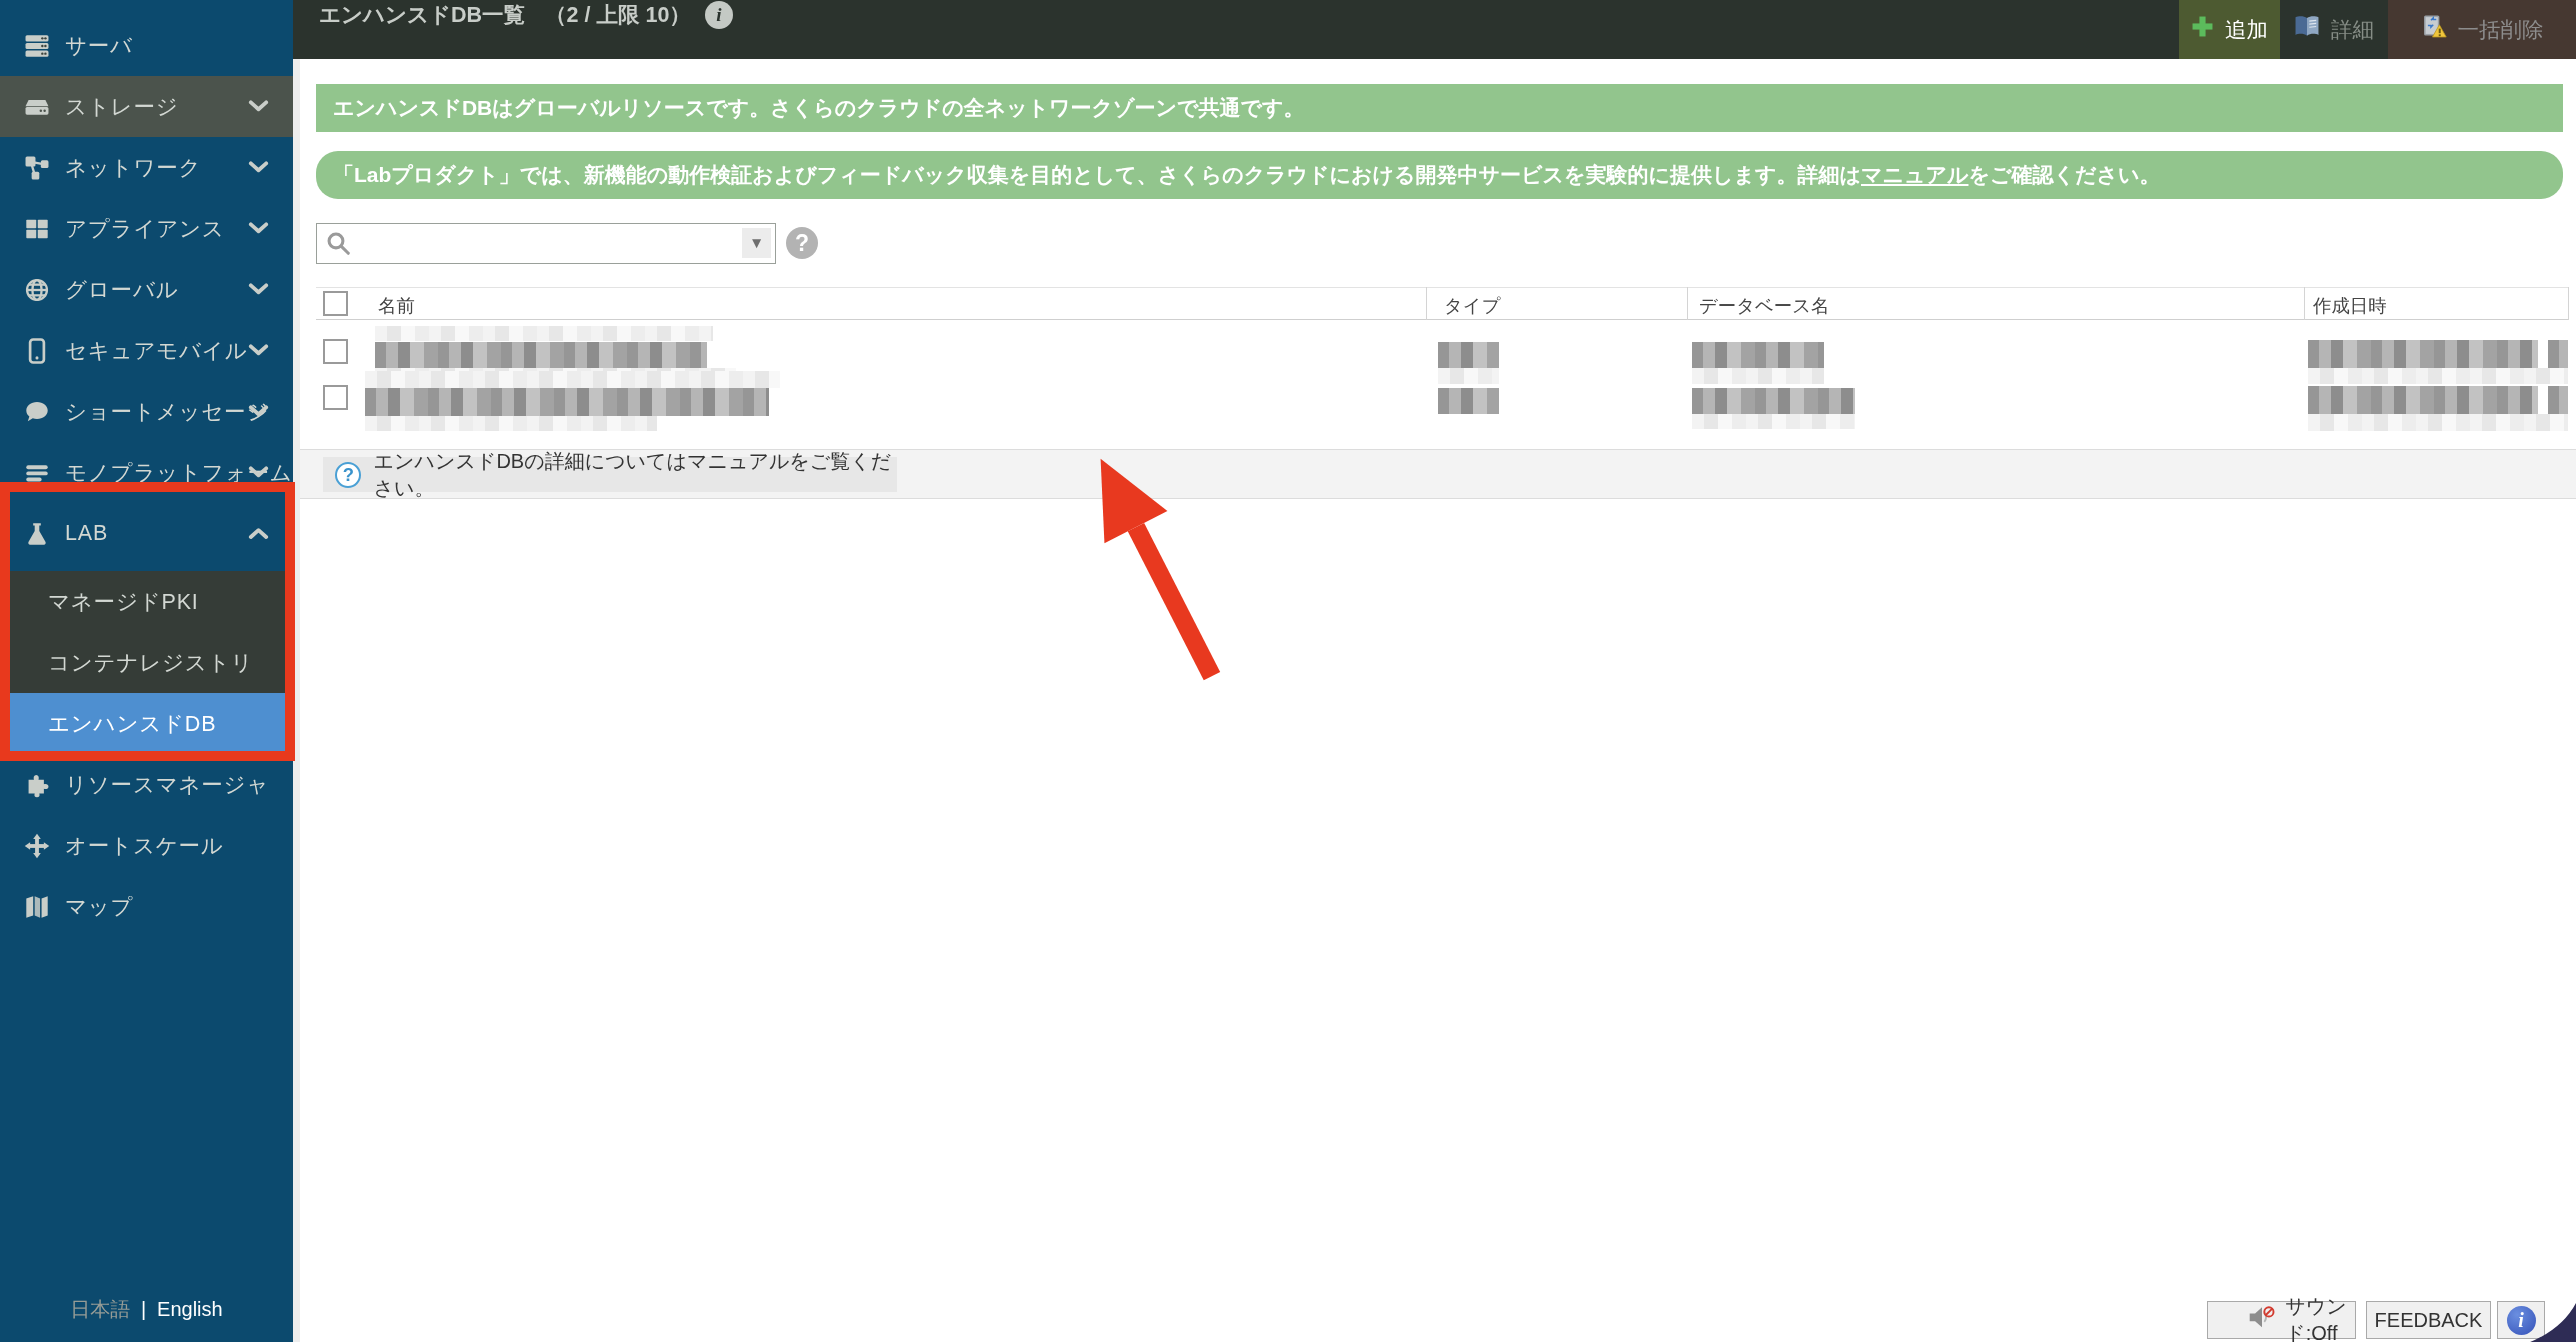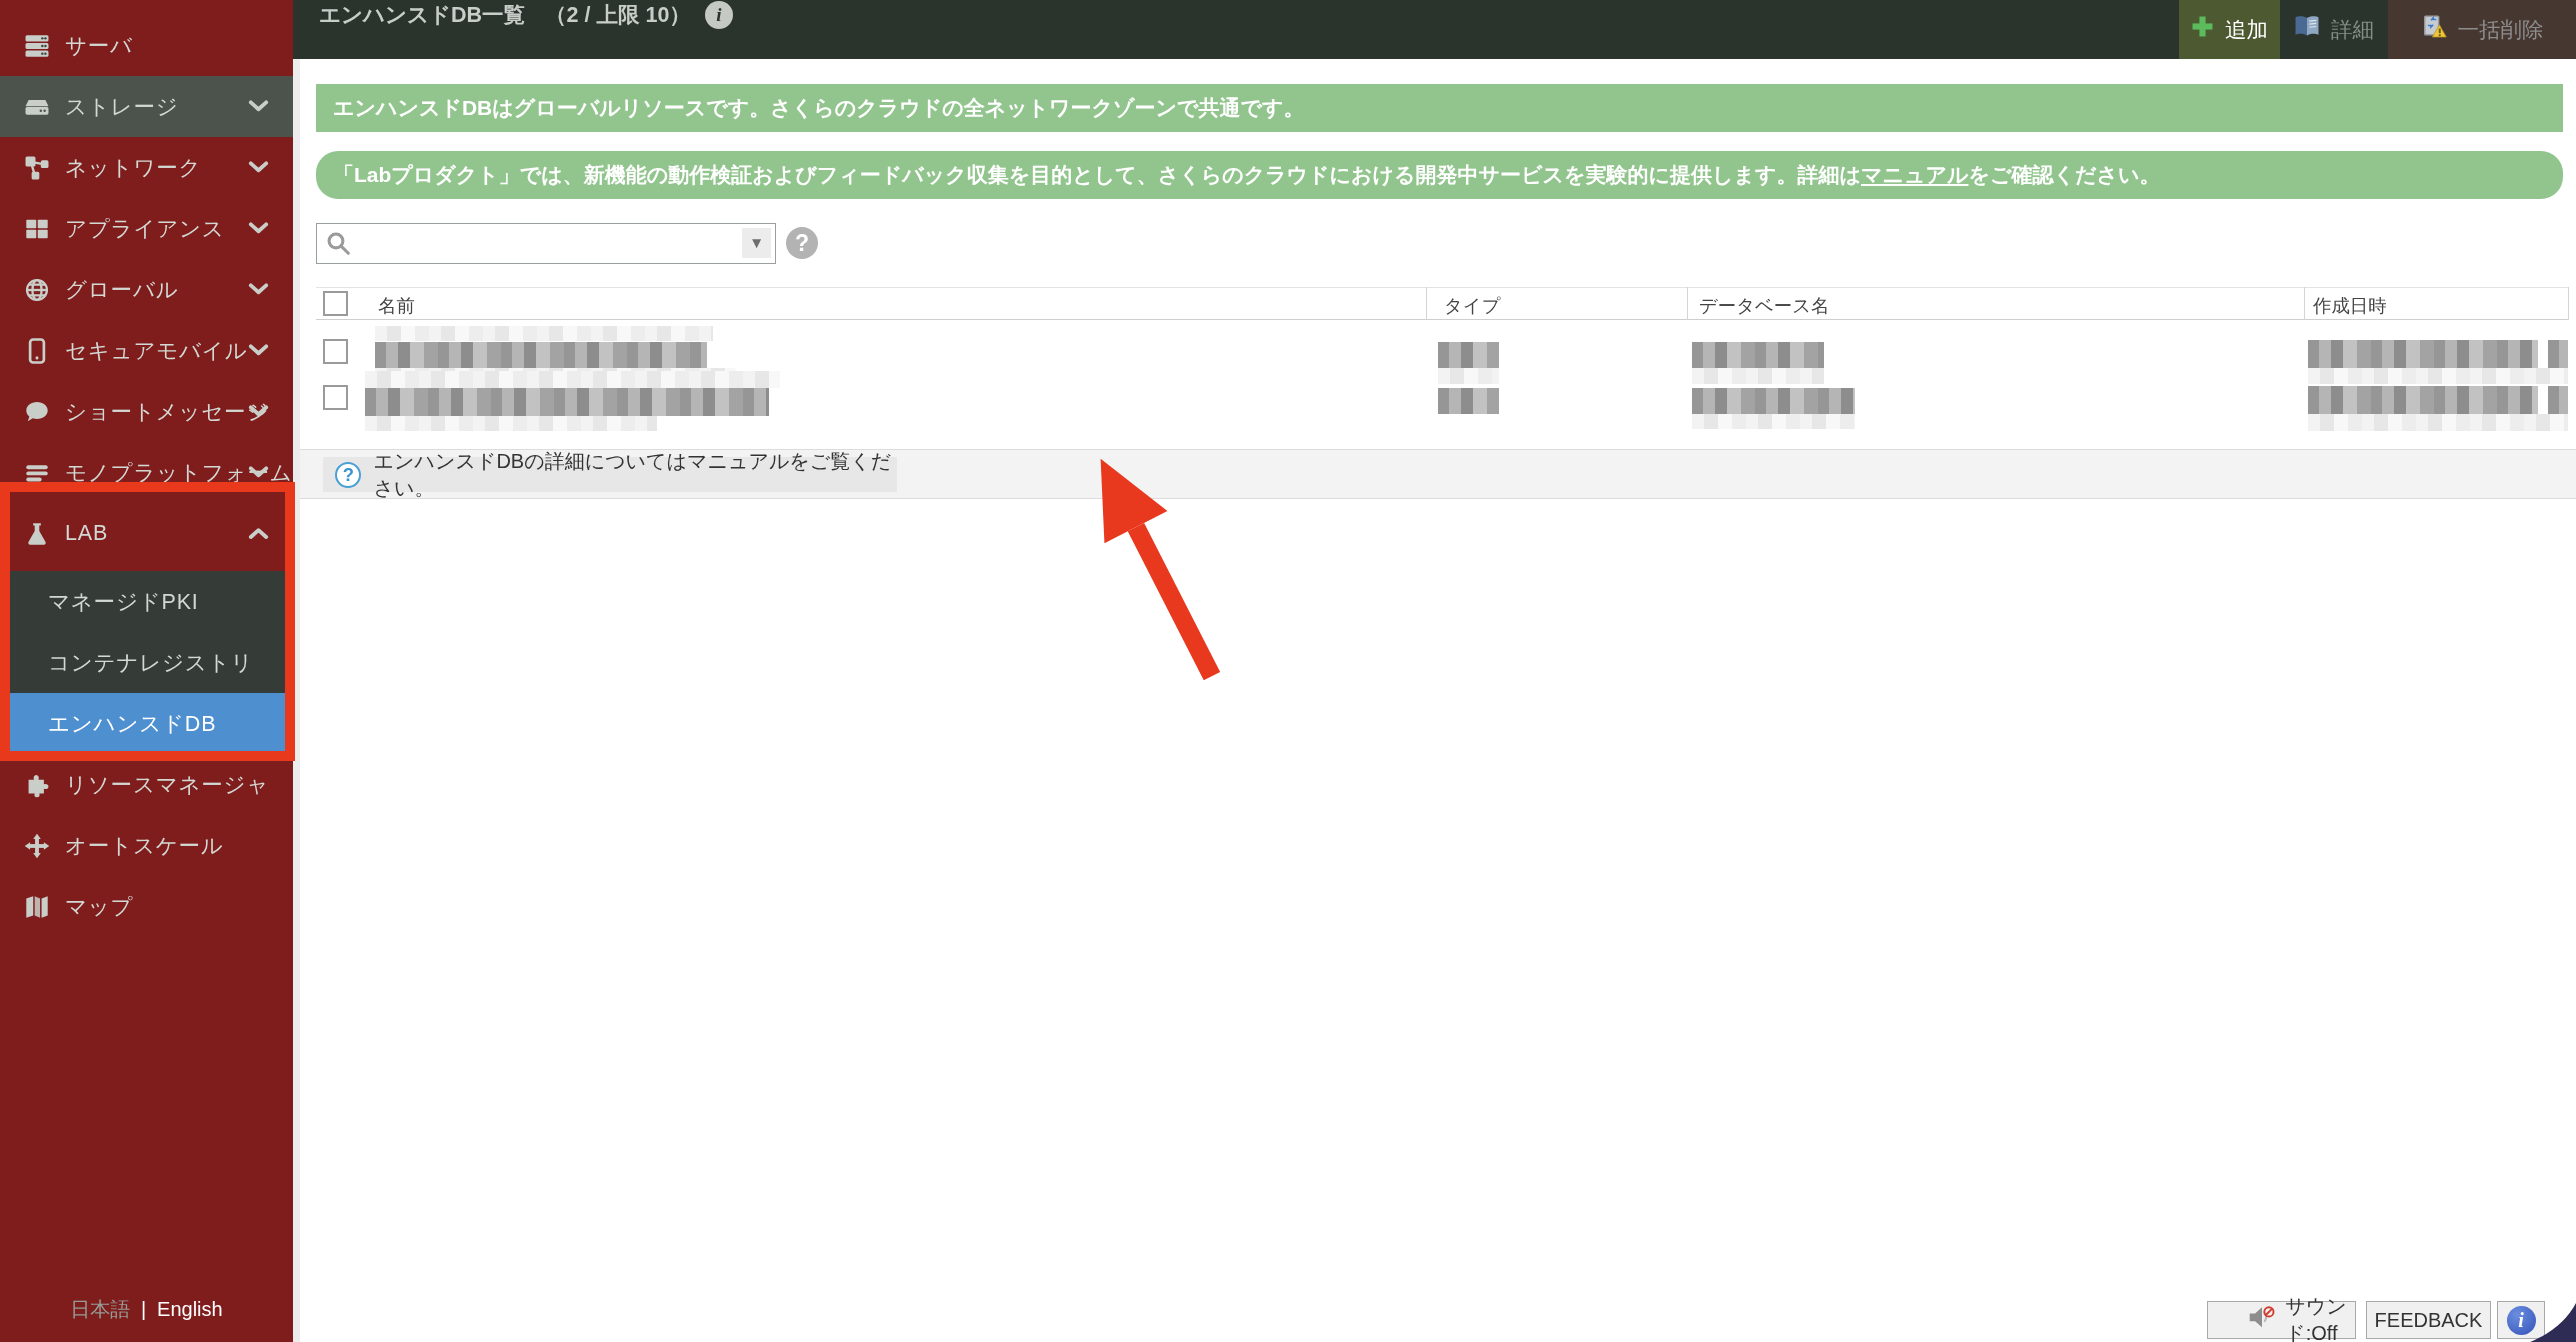--- a/index.html
+++ b/index.html
@@ -1,20 +1,20 @@
 <!DOCTYPE html>
 <html style="font-size:12.3px"><head>
 <meta charset="utf-8">
 <style>
   * { margin:0; padding:0; box-sizing:border-box; }
   body { font-family:"Liberation Sans","DejaVu Sans",sans-serif; background:#fff; }
   #app { position:relative; width:2576px; height:1343px; background:#fff; overflow:hidden; }
 
   
-  .sidebar { position:absolute; left:0; top:0; width:293px; height:1343px; background:#7f1d1d; z-index:2; }
+  .sidebar { position:absolute; left:0; top:0; width:293px; height:1343px; background:#0c4a6e; z-index:2; }
   .left-gutter { position:absolute; left:293px; top:59px; width:7px; height:1283px; background:#ededed; z-index:1; }
   .nav { padding-top:15.4px; }
   .nav-item { position:relative; height:61px; display:flex; align-items:center; color:#d3d8d3; font-size:21.5px; cursor:pointer; }
   .nav-item.hl { background:#4b534c; }
   .nav-item .icn { position:absolute; left:23px; top:50%; transform:translateY(-50%); width:28px; height:28px; display:flex; align-items:center; justify-content:center; }
   .nav-item .lbl { margin-left:65px; letter-spacing:0.8px; }
   .chev { position:absolute; right:23px; top:50%; transform:translateY(-50%); }
   .submenu { margin-top:7px; background:#353c37; }
   .sub-item { height:61px; display:flex; align-items:center; padding-left:48px; font-size:21.5px; color:#d3d8d3; letter-spacing:0.8px; cursor:pointer; }
   .sub-item.sel { background:#4e8fd0; color:#fff; }

